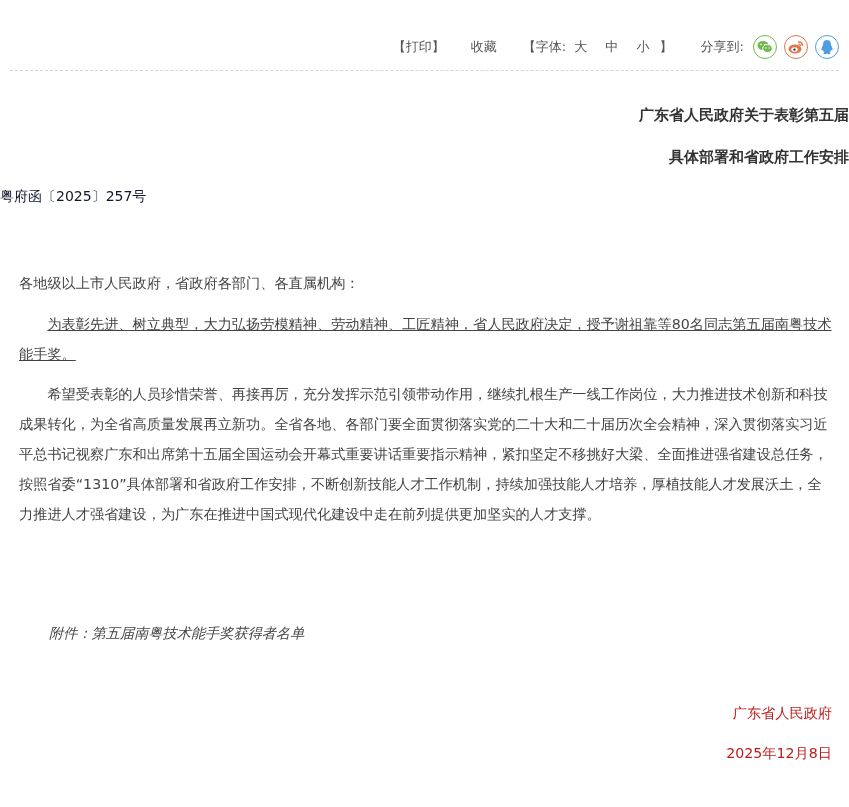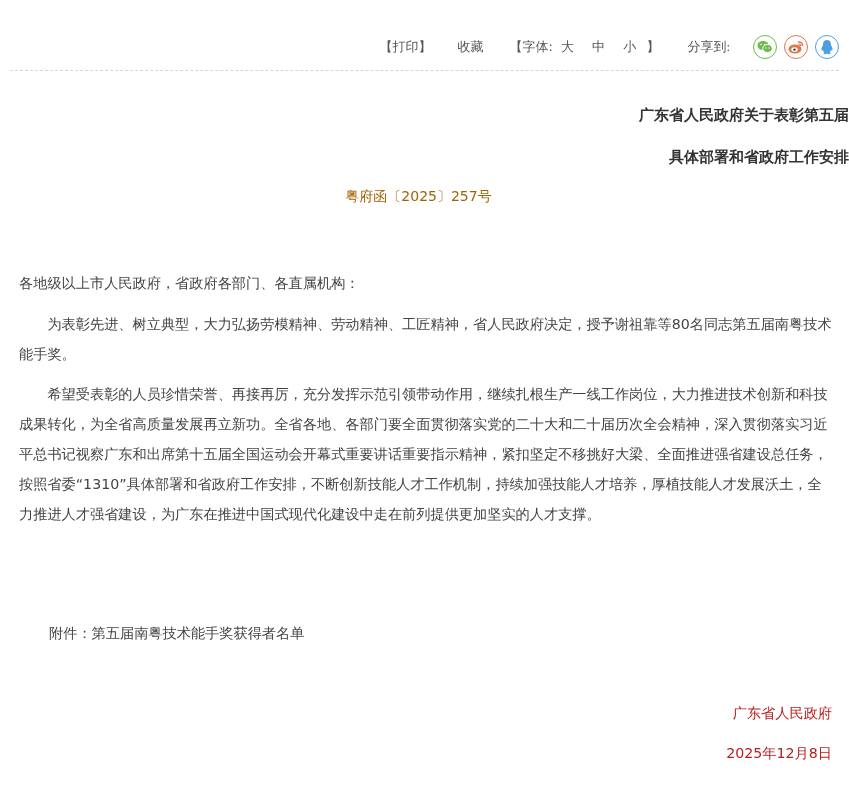--- a/index.html
+++ b/index.html
@@ -6,39 +6,39 @@
   html, body { width: 849px; height: 807px; background: #ffffff; overflow: hidden; }
   body { font-family: "DejaVu Sans", "Liberation Sans", sans-serif; color: #333; position: relative; }
 
   .meta-bar { position: absolute; left: 10px; right: 10px; top: 34px; height: 26px; font-size: 13px; color: #555; }
   .meta-left { position: absolute; left: 0; top: 4px; white-space: nowrap; }
   .meta-left span { margin-right: 22px; }
   .meta-right { position: absolute; right: 0; top: 0; display: flex; align-items: center; white-space: nowrap; height: 26px; }
   .tool { margin-left: 26px; cursor: pointer; color: #555; }
   .tool:first-child { margin-left: 0; }
   .fs-btn { margin-left: 14px; cursor: pointer; }
-  .share-label { margin-left: 28px; margin-right: 16px; font-family: Liberation Serif, serif; }
+  .share-label { margin-left: 28px; margin-right: 2px; }
   .share-icon { width: 24px; height: 24px; border-radius: 50%; border: 1.5px solid; display: inline-flex; align-items: center; justify-content: center; margin-left: 7px; cursor: pointer; background: #fff; }
   .share-icon.wechat { border-color: #6dbb4e; }
   .share-icon.weibo { border-color: #e0764a; }
   .share-icon.qq { border-color: #4f9fe0; }
 
   .divider { position: absolute; left: 10px; right: 10px; top: 70px; border-top: 1px dashed #d6d6d6; }
 
   .title { position: absolute; left: 0; right: 0; text-align: right; font-size: 15px; font-weight: bold; color: #333; }
   .title.l1 { top: 106px; }
   .title.l2 { top: 148px; }
-  .doc-no { position: absolute; left: 0; right: 12px; top: 188px; text-align: center; font-size: 14px; color: #a16207; }
+  .doc-no { position: absolute; left: 0; right: 12px; top: 188px; text-align: left; font-size: 14px; color: #0f172a; }
 
   .content { position: absolute; left: 19px; width: 815px; font-size: 14.2px; color: #444; }
   .salutation { top: 274px; }
   .para { line-height: 30px; text-indent: 2em; }
-  .p1 { top: 309px; }
+  .p1 { top: 309px; text-decoration: underline; }
   .p2 { top: 379px; }
-  .attachment { position: absolute; left: 49px; top: 624px; font-size: 14.2px; color: #444; cursor: pointer; }
+  .attachment { position: absolute; left: 49px; top: 624px; font-size: 14.2px; color: #444; cursor: pointer; font-style: italic; }
 
   .sign { position: absolute; right: 17px; font-size: 14.2px; color: #b91c1c; }
   .sign.org { top: 704px; }
   .sign.date { top: 744px; }
 </style>
 </head>
 <body>
 
 <div class="meta-bar">
   <div class="meta-right">

